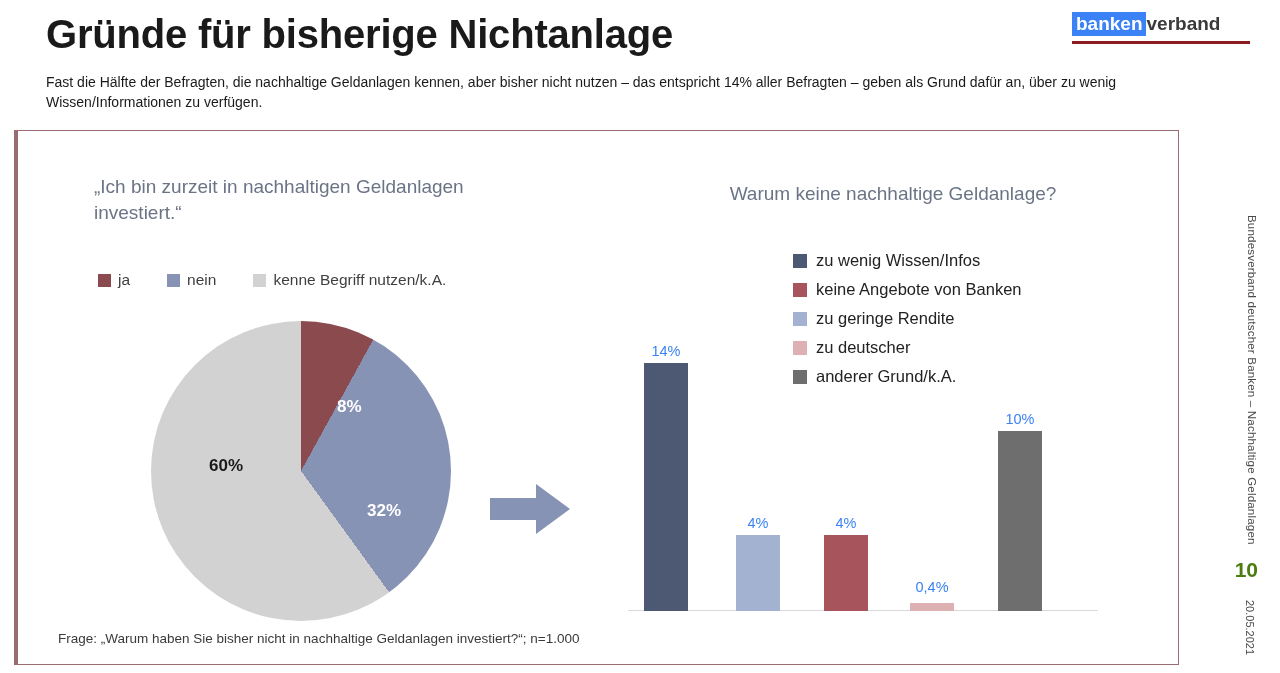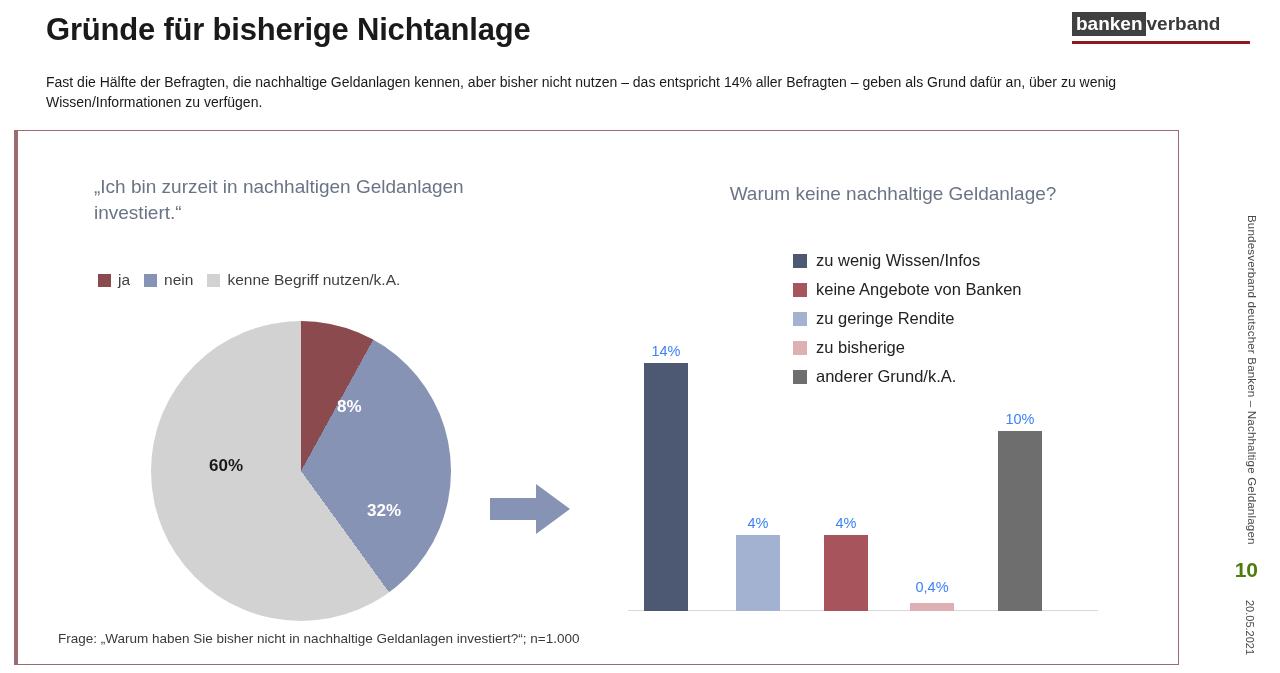--- a/index.html
+++ b/index.html
@@ -14,39 +14,39 @@
     position: relative;
     width: 1280px;
     height: 673px;
     background: #ffffff;
   }
 
   
   .title {
     position: absolute;
     left: 46px; top: 12px;
-    font-size: 31px;
+    font-size: 40px;
     font-weight: bold;
     color: #1a1a1a;
     letter-spacing: -0.2px;
   }
   .logo {
     position: absolute;
     right: 30px; top: 12px;
     width: 178px;
     text-align: left;
   }
   .logo-row {
     font-size: 19px;
     font-weight: bold;
     line-height: 1;
     white-space: nowrap;
   }
   .logo-banken {
-    background: #404040;
+    background: #3b82f6;
     color: #ffffff;
     padding: 2px 3px 3px 4px;
     display: inline-block;
   }
   .logo-verband {
     color: #3a3a3a;
     display: inline-block;
     padding-left: 1px;
   }
   .logo-rule {
@@ -82,21 +82,21 @@
     width: 400px;
     font-size: 19px;
     color: #6b7486;
     line-height: 1.35;
   }
   .legend-pie {
     position: absolute;
     left: 80px; top: 140px;
     display: flex;
     align-items: center;
-    gap: 0;
+    gap: 23px;
     font-size: 15.5px;
     color: #3f3f3f;
   }
   .legend-pie .item { display: flex; align-items: center; gap: 7px; margin-right: 14px; }
   .swatch { width: 13px; height: 13px; display: inline-block; }
 
   .pie-wrap {
     position: absolute;
     left: 133px; top: 190px;
     width: 300px; height: 300px;
@@ -261,21 +261,21 @@
       <div class="lrow">
         <span class="swatch" style="background:#a8545c"></span>
         <span>keine Angebote von Banken</span>
       </div>
       <div class="lrow">
         <span class="swatch" style="background:#a3b2d1"></span>
         <span>zu geringe Rendite</span>
       </div>
       <div class="lrow">
         <span class="swatch" style="background:#ddb1b4"></span>
-        <span>zu bisherige</span>
+        <span>zu deutscher</span>
       </div>
       <div class="lrow">
         <span class="swatch" style="background:#6e6e6e"></span>
         <span>anderer Grund/k.A.</span>
       </div>
     </div>
 
     <div class="bars">
       <div class="baseline"></div>
 

